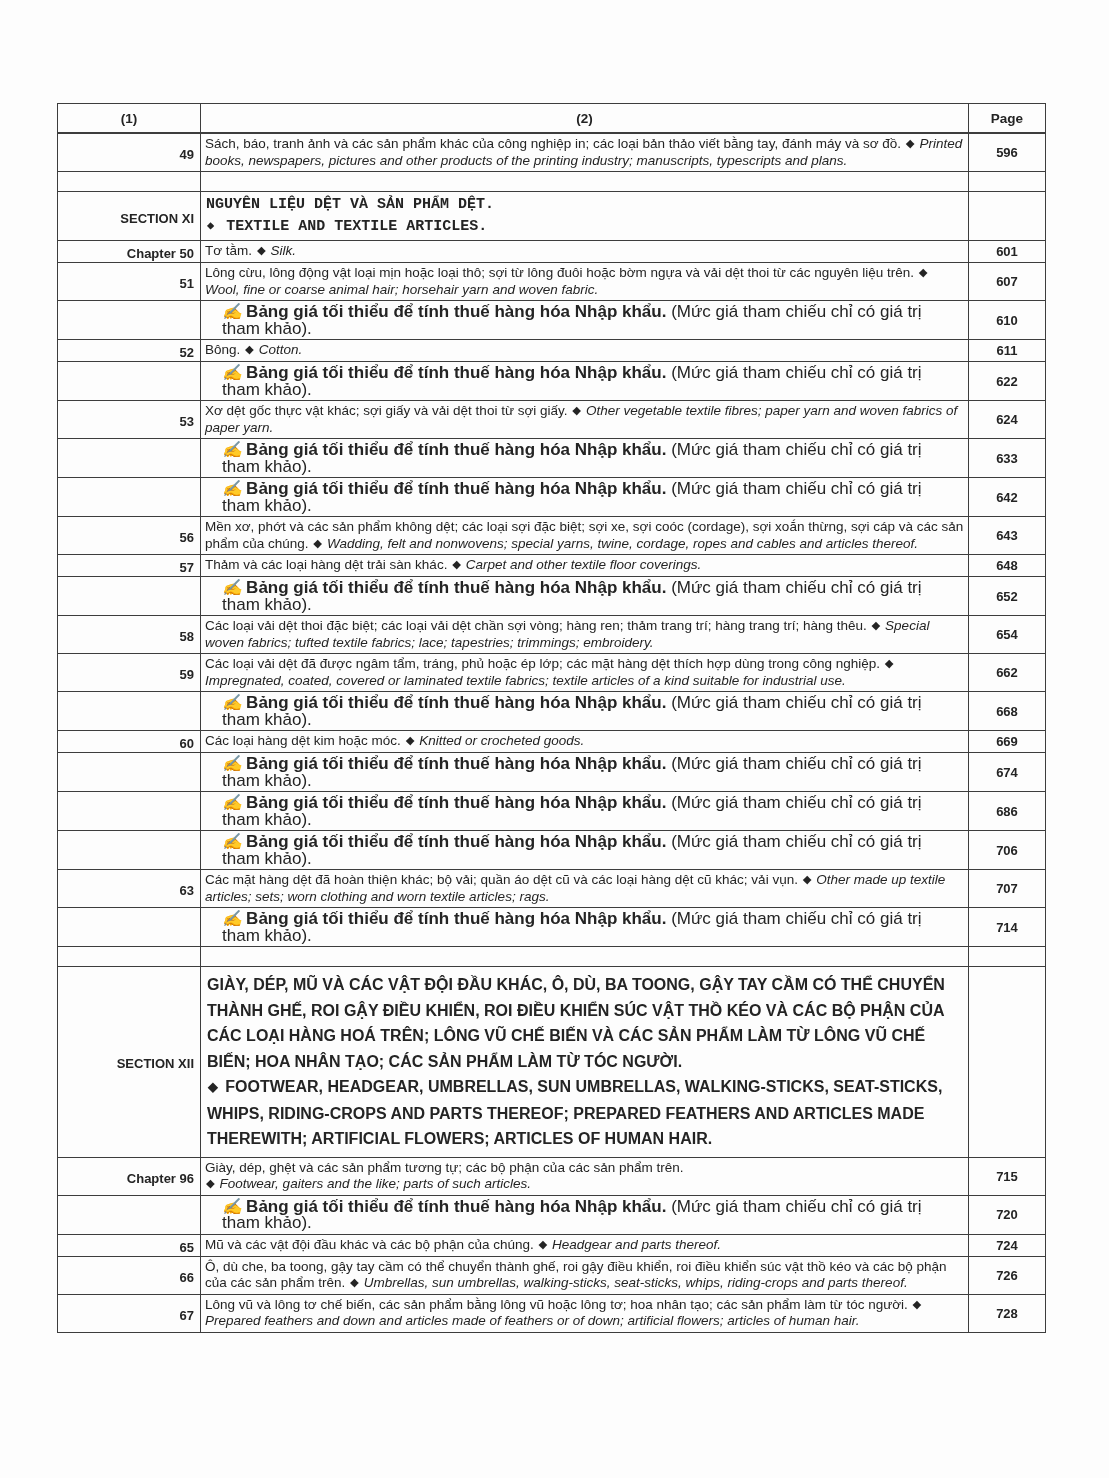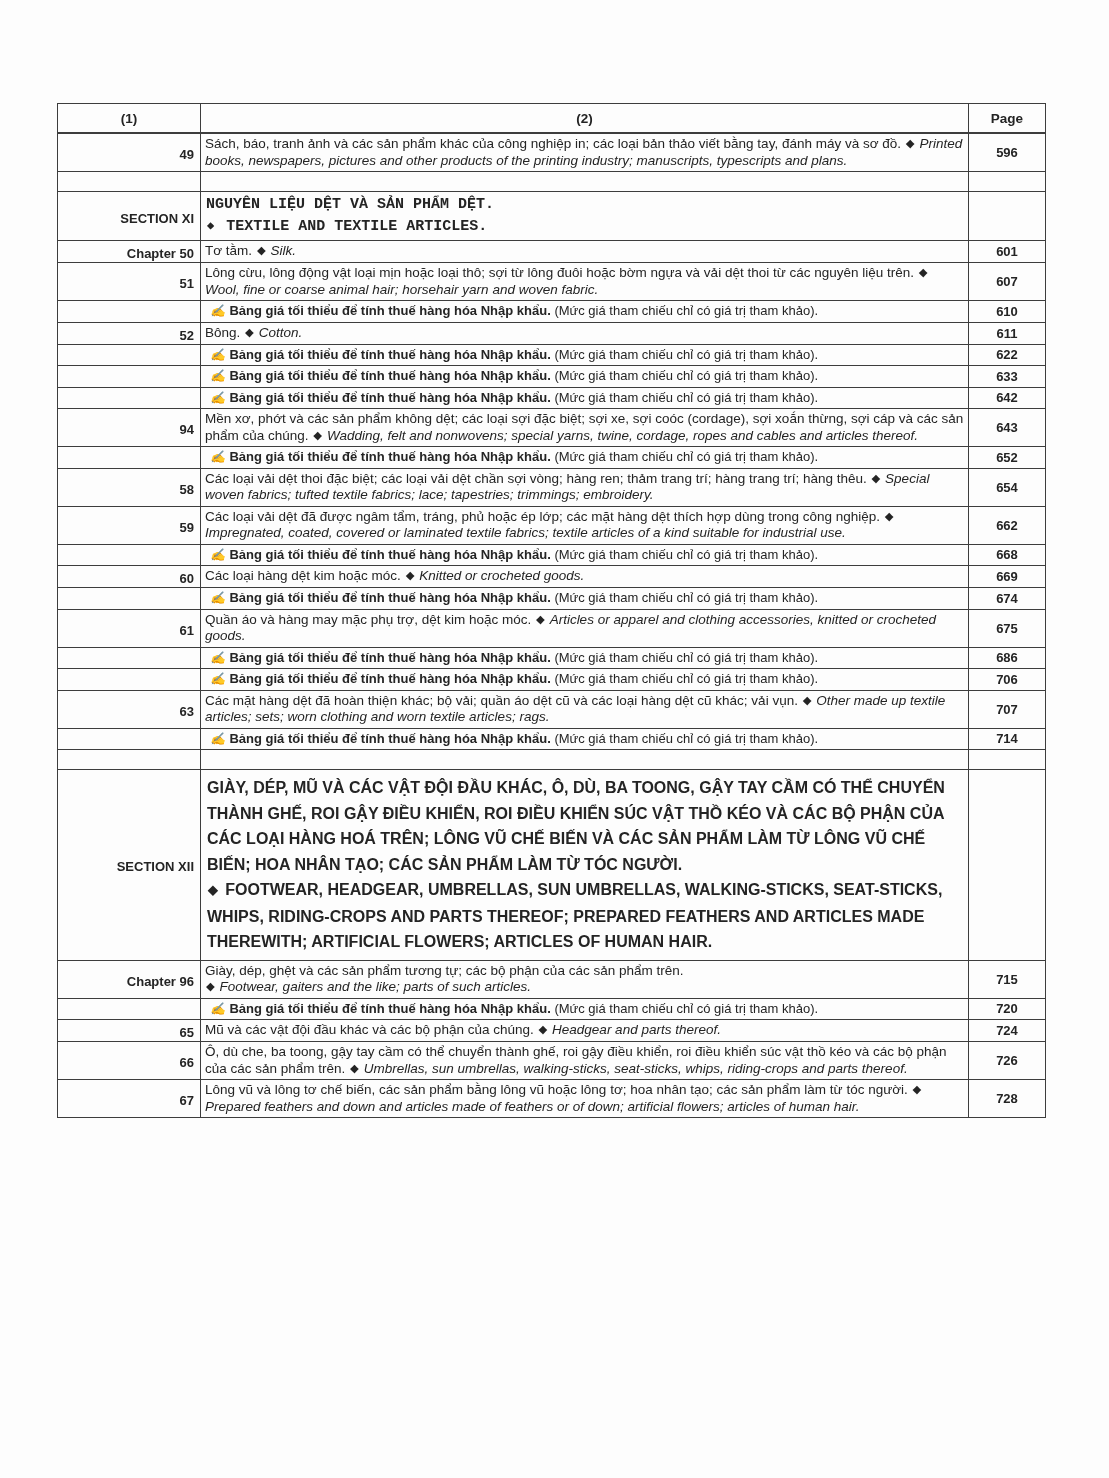--- a/index.html
+++ b/index.html
@@ -25,21 +25,21 @@
     font-weight:bold;font-size:13px;line-height:15px;
   }
   td.c2{
     font-size:13.5px;line-height:16.5px;padding:2px 4px;text-align:left;
   }
   td.cp{
     text-align:center;font-weight:bold;font-size:13px;padding:1px 10px;
   }
   .en{font-style:italic;}
   .diamond{font-style:normal;font-size:0.85em;position:relative;top:-1px;padding:0 1px;}
-  .row-minprice td.c2{padding-left:9px;font-size:13px;}
+  .row-minprice td.c2{padding-left:21px;font-size:17px;}
   .pencil{font-size:0.95em;padding-right:4px;font-style:italic;}
   .row-empty td{height:13px;}
   .row-section td.c2{font-weight:bold;}
   .row-section.scale-md td.c2{font-size:15px;line-height:22px;padding:2px 5px;font-family:Liberation Mono, monospace;}
   .row-section.scale-xl td.c2{font-size:16px;line-height:25.5px;padding:5px 6px;}
   .row-section .sec-en .diamond{font-size:0.8em;padding-right:3px;}
   .row-item .vn-block{display:block;}
   .bgb{font-weight:bold;}
   .bgn{font-weight:normal;}
 </style>
@@ -97,34 +97,44 @@
         <tr class="row-item">
           <td class="c1"><span>52</span></td>
           <td class="c2"><span>Bông.</span> <span class="diamond">◆</span> <em class="en">Cotton.</em></td>
           <td class="cp"><span>611</span></td>
         </tr>
         <tr class="row-minprice">
           <td class="c1"></td>
           <td class="c2"><span class="pencil">✍</span><span class="bgb">Bảng giá tối thiểu để tính thuế hàng hóa Nhập khẩu.</span> <span class="bgn">(Mức giá tham chiếu chỉ có giá trị tham khảo).</span></td>
           <td class="cp"><span>622</span></td>
         </tr>
+        <tr class="row-item">
+          <td class="c1"><span>53</span></td>
+          <td class="c2"><span>Xơ dệt gốc thực vật khác; sợi giấy và vải dệt thoi từ sợi giấy.</span> <span class="diamond">◆</span> <em class="en">Other vegetable textile fibres; paper yarn and woven fabrics of paper yarn.</em></td>
+          <td class="cp"><span>624</span></td>
+        </tr>
         <tr class="row-minprice">
           <td class="c1"></td>
           <td class="c2"><span class="pencil">✍</span><span class="bgb">Bảng giá tối thiểu để tính thuế hàng hóa Nhập khẩu.</span> <span class="bgn">(Mức giá tham chiếu chỉ có giá trị tham khảo).</span></td>
           <td class="cp"><span>633</span></td>
         </tr>
         <tr class="row-minprice">
           <td class="c1"></td>
           <td class="c2"><span class="pencil">✍</span><span class="bgb">Bảng giá tối thiểu để tính thuế hàng hóa Nhập khẩu.</span> <span class="bgn">(Mức giá tham chiếu chỉ có giá trị tham khảo).</span></td>
           <td class="cp"><span>642</span></td>
         </tr>
         <tr class="row-item">
-          <td class="c1"><span>94</span></td>
+          <td class="c1"><span>56</span></td>
           <td class="c2"><span>Mền xơ, phớt và các sản phẩm không dệt; các loại sợi đặc biệt; sợi xe, sợi coóc (cordage), sợi xoắn thừng, sợi cáp và các sản phẩm của chúng.</span> <span class="diamond">◆</span> <em class="en">Wadding, felt and nonwovens; special yarns, twine, cordage, ropes and cables and articles thereof.</em></td>
           <td class="cp"><span>643</span></td>
+        </tr>
+        <tr class="row-item">
+          <td class="c1"><span>57</span></td>
+          <td class="c2"><span>Thảm và các loại hàng dệt trải sàn khác.</span> <span class="diamond">◆</span> <em class="en">Carpet and other textile floor coverings.</em></td>
+          <td class="cp"><span>648</span></td>
         </tr>
         <tr class="row-minprice">
           <td class="c1"></td>
           <td class="c2"><span class="pencil">✍</span><span class="bgb">Bảng giá tối thiểu để tính thuế hàng hóa Nhập khẩu.</span> <span class="bgn">(Mức giá tham chiếu chỉ có giá trị tham khảo).</span></td>
           <td class="cp"><span>652</span></td>
         </tr>
         <tr class="row-item">
           <td class="c1"><span>58</span></td>
           <td class="c2"><span>Các loại vải dệt thoi đặc biệt; các loại vải dệt chần sợi vòng; hàng ren; thảm trang trí; hàng trang trí; hàng thêu.</span> <span class="diamond">◆</span> <em class="en">Special woven fabrics; tufted textile fabrics; lace; tapestries; trimmings; embroidery.</em></td>
           <td class="cp"><span>654</span></td>
@@ -141,25 +151,20 @@
         </tr>
         <tr class="row-item">
           <td class="c1"><span>60</span></td>
           <td class="c2"><span>Các loại hàng dệt kim hoặc móc.</span> <span class="diamond">◆</span> <em class="en">Knitted or crocheted goods.</em></td>
           <td class="cp"><span>669</span></td>
         </tr>
         <tr class="row-minprice">
           <td class="c1"></td>
           <td class="c2"><span class="pencil">✍</span><span class="bgb">Bảng giá tối thiểu để tính thuế hàng hóa Nhập khẩu.</span> <span class="bgn">(Mức giá tham chiếu chỉ có giá trị tham khảo).</span></td>
           <td class="cp"><span>674</span></td>
-        </tr>
-        <tr class="row-item">
-          <td class="c1"><span>61</span></td>
-          <td class="c2"><span>Quần áo và hàng may mặc phụ trợ, dệt kim hoặc móc.</span> <span class="diamond">◆</span> <em class="en">Articles or apparel and clothing accessories, knitted or crocheted goods.</em></td>
-          <td class="cp"><span>675</span></td>
         </tr>
         <tr class="row-minprice">
           <td class="c1"></td>
           <td class="c2"><span class="pencil">✍</span><span class="bgb">Bảng giá tối thiểu để tính thuế hàng hóa Nhập khẩu.</span> <span class="bgn">(Mức giá tham chiếu chỉ có giá trị tham khảo).</span></td>
           <td class="cp"><span>686</span></td>
         </tr>
         <tr class="row-minprice">
           <td class="c1"></td>
           <td class="c2"><span class="pencil">✍</span><span class="bgb">Bảng giá tối thiểu để tính thuế hàng hóa Nhập khẩu.</span> <span class="bgn">(Mức giá tham chiếu chỉ có giá trị tham khảo).</span></td>
           <td class="cp"><span>706</span></td>

